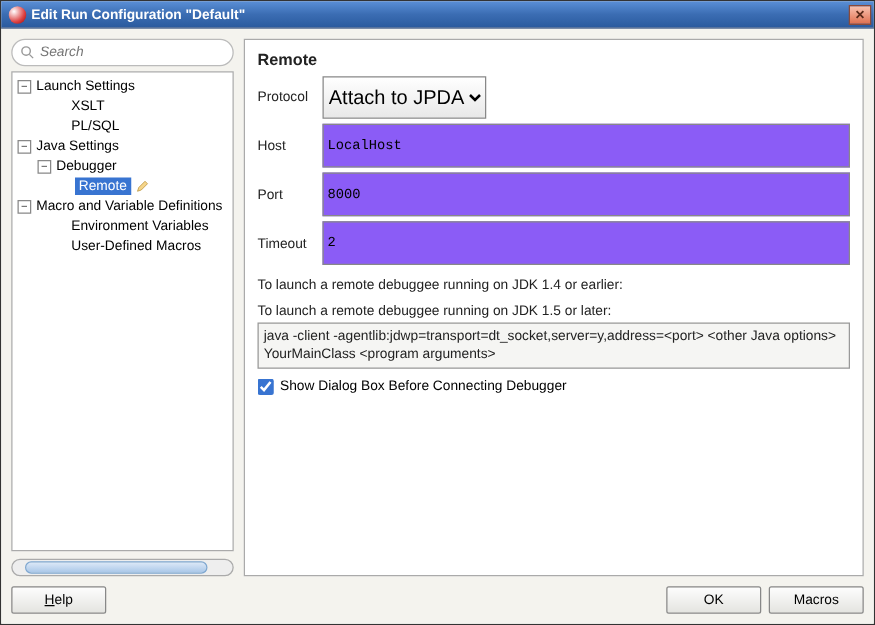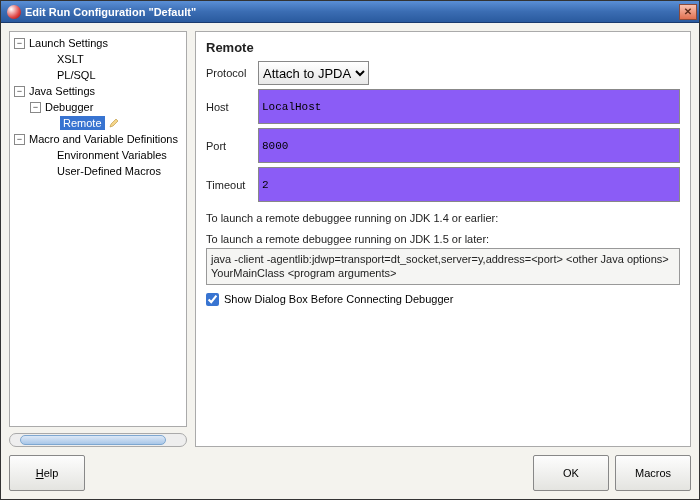--- a/index.html
+++ b/index.html
@@ -20,48 +20,55 @@
 .tw { display: inline-flex; align-items: center; justify-content: center; width: 11px; height: 11px; border: 1px solid #888; font-size: 9px; line-height: 9px; margin-right: 2px; background: #fff; color: #333; cursor: pointer; }
 .tw-empty { display: inline-block; width: 11px; height: 11px; margin-right: 2px; }
 .node-label { cursor: pointer; padding: 0 2px; }
 .tail-icon { width: 10px; height: 10px; margin-left: 4px; }
 .hscroll { height: 14px; border: 1px solid #aaa; background: #eee; border-radius: 7px; margin-top: 2px; position: relative; }
 .hscroll-thumb { position: absolute; left: 10px; right: 20px; top: 1px; bottom: 1px; background: linear-gradient(to bottom, #dce8f7, #a9c7e8); border: 1px solid #7ea7d0; border-radius: 6px; }
 .right { flex: 1; border: 1px solid #aaa; background: #fff; padding: 8px 10px; display: flex; flex-direction: column; overflow: auto; }
 .pane-title { font-weight: bold; font-size: 13px; margin-bottom: 6px; color: #222; }
 .form-row { display: flex; align-items: center; margin-bottom: 4px; gap: 4px; }
 .form-label { width: 48px; color: #222; }
-.form-row select { font-size: 13px; height: 24px; border: 1px solid #888; background: linear-gradient(to bottom, #fff, #e8e8e8); }
+.form-row select { font-size: 16px; height: 34px; border: 1px solid #888; background: linear-gradient(to bottom, #fff, #e8e8e8); }
 .form-row input[type=text] { flex: 1; height: 35px; border: 1px solid #888; padding: 0 3px; font-size: 11px; background: #8b5cf6; font-family: Liberation Mono, monospace; }
 .instr { margin-top: 6px; margin-bottom: 3px; color: #222; }
 .cmd-box { border: 1px solid #999; background: #f5f5f3; padding: 3px 4px; color: #222; line-height: 1.3; min-height: 32px; }
 .chk-row { margin-top: 8px; display: flex; align-items: center; gap: 5px; }
 .chk-row input { width: 13px; height: 13px; accent-color: #3874d1; }
 .footer { display: flex; align-items: center; gap: 6px; padding-top: 2px; }
 .footer .spacer { flex: 1; }
-.btn { min-width: 76px; height: 36px; border: 1px solid #888; background: linear-gradient(to bottom, #fdfdfd, #e4e4e0); font-size: 11px; cursor: pointer; border-radius: 2px; }
+.btn { min-width: 76px; height: 22px; border: 1px solid #888; background: linear-gradient(to bottom, #fdfdfd, #e4e4e0); font-size: 11px; cursor: pointer; border-radius: 2px; }
 .btn.help { min-width: 76px; }
 .btn .u { text-decoration: underline; }
 </style>
 </head>
 <body>
 
 <div class="window">
   <div class="titlebar">
     <div class="titlebar-icon"></div>
     <div class="titlebar-text">Edit Run Configuration "Default"</div>
     <div class="close-btn">
       <span>✕</span>
     </div>
   </div>
 
   <div class="body">
     <div class="main">
 
       <div class="left">
+        <div class="search-box">
+          <svg class="search-icon" viewBox="0 0 16 16">
+              <circle cx="6.5" cy="6.5" r="4.5" fill="none" stroke="#999" stroke-width="1.5"></circle>
+              <line x1="10" y1="10" x2="14" y2="14" stroke="#999" stroke-width="1.5"></line>
+            </svg>
+          <input type="text" placeholder="Search" style="">
+        </div>
 
         <div class="tree-panel">
           <div class="tree-node" style="padding-left:2px">
             <span class="tw">−</span>
             <span class="node-label">Launch Settings</span>
           </div>
           <div class="tree-node" style="padding-left:30px">
             <span class="tw-empty"></span>
             <span class="node-label">XSLT</span>
           </div>

